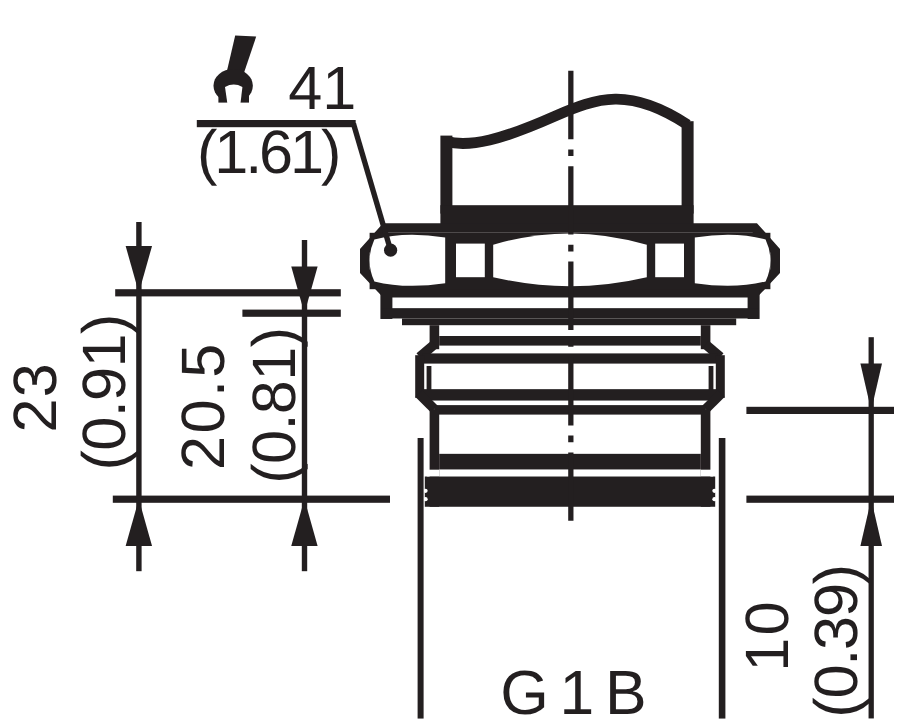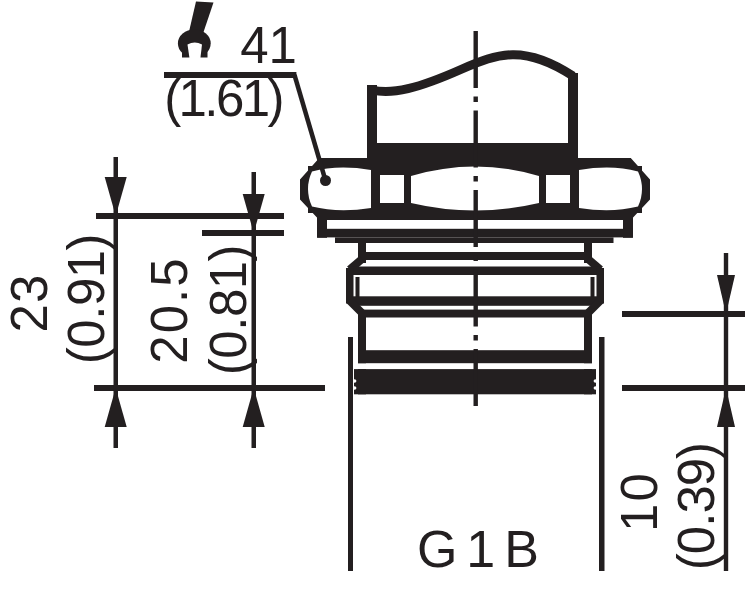--- a/index.html
+++ b/index.html
@@ -1,16 +1,16 @@
 <!DOCTYPE html>
 <html><head>
 <meta charset="utf-8">
 <style>
   html,body{margin:0;padding:0;background:#ffffff;}
-  #page{position:relative;width:748px;height:571px;background:#ffffff;overflow:hidden;}
+  #page{position:relative;width:748px;height:571px;background:#ffffff;overflow:hidden;margin-top:28px;}
   svg{display:block;}
   text{font-family:"Liberation Sans",sans-serif;fill:#231f20;}
 </style>
 </head>
 <body>
 <div id="page">
 <svg width="748" height="600" viewBox="0 0 748 600">
 
   <rect x="0" y="0" width="748" height="600" fill="#ffffff"></rect>
 

